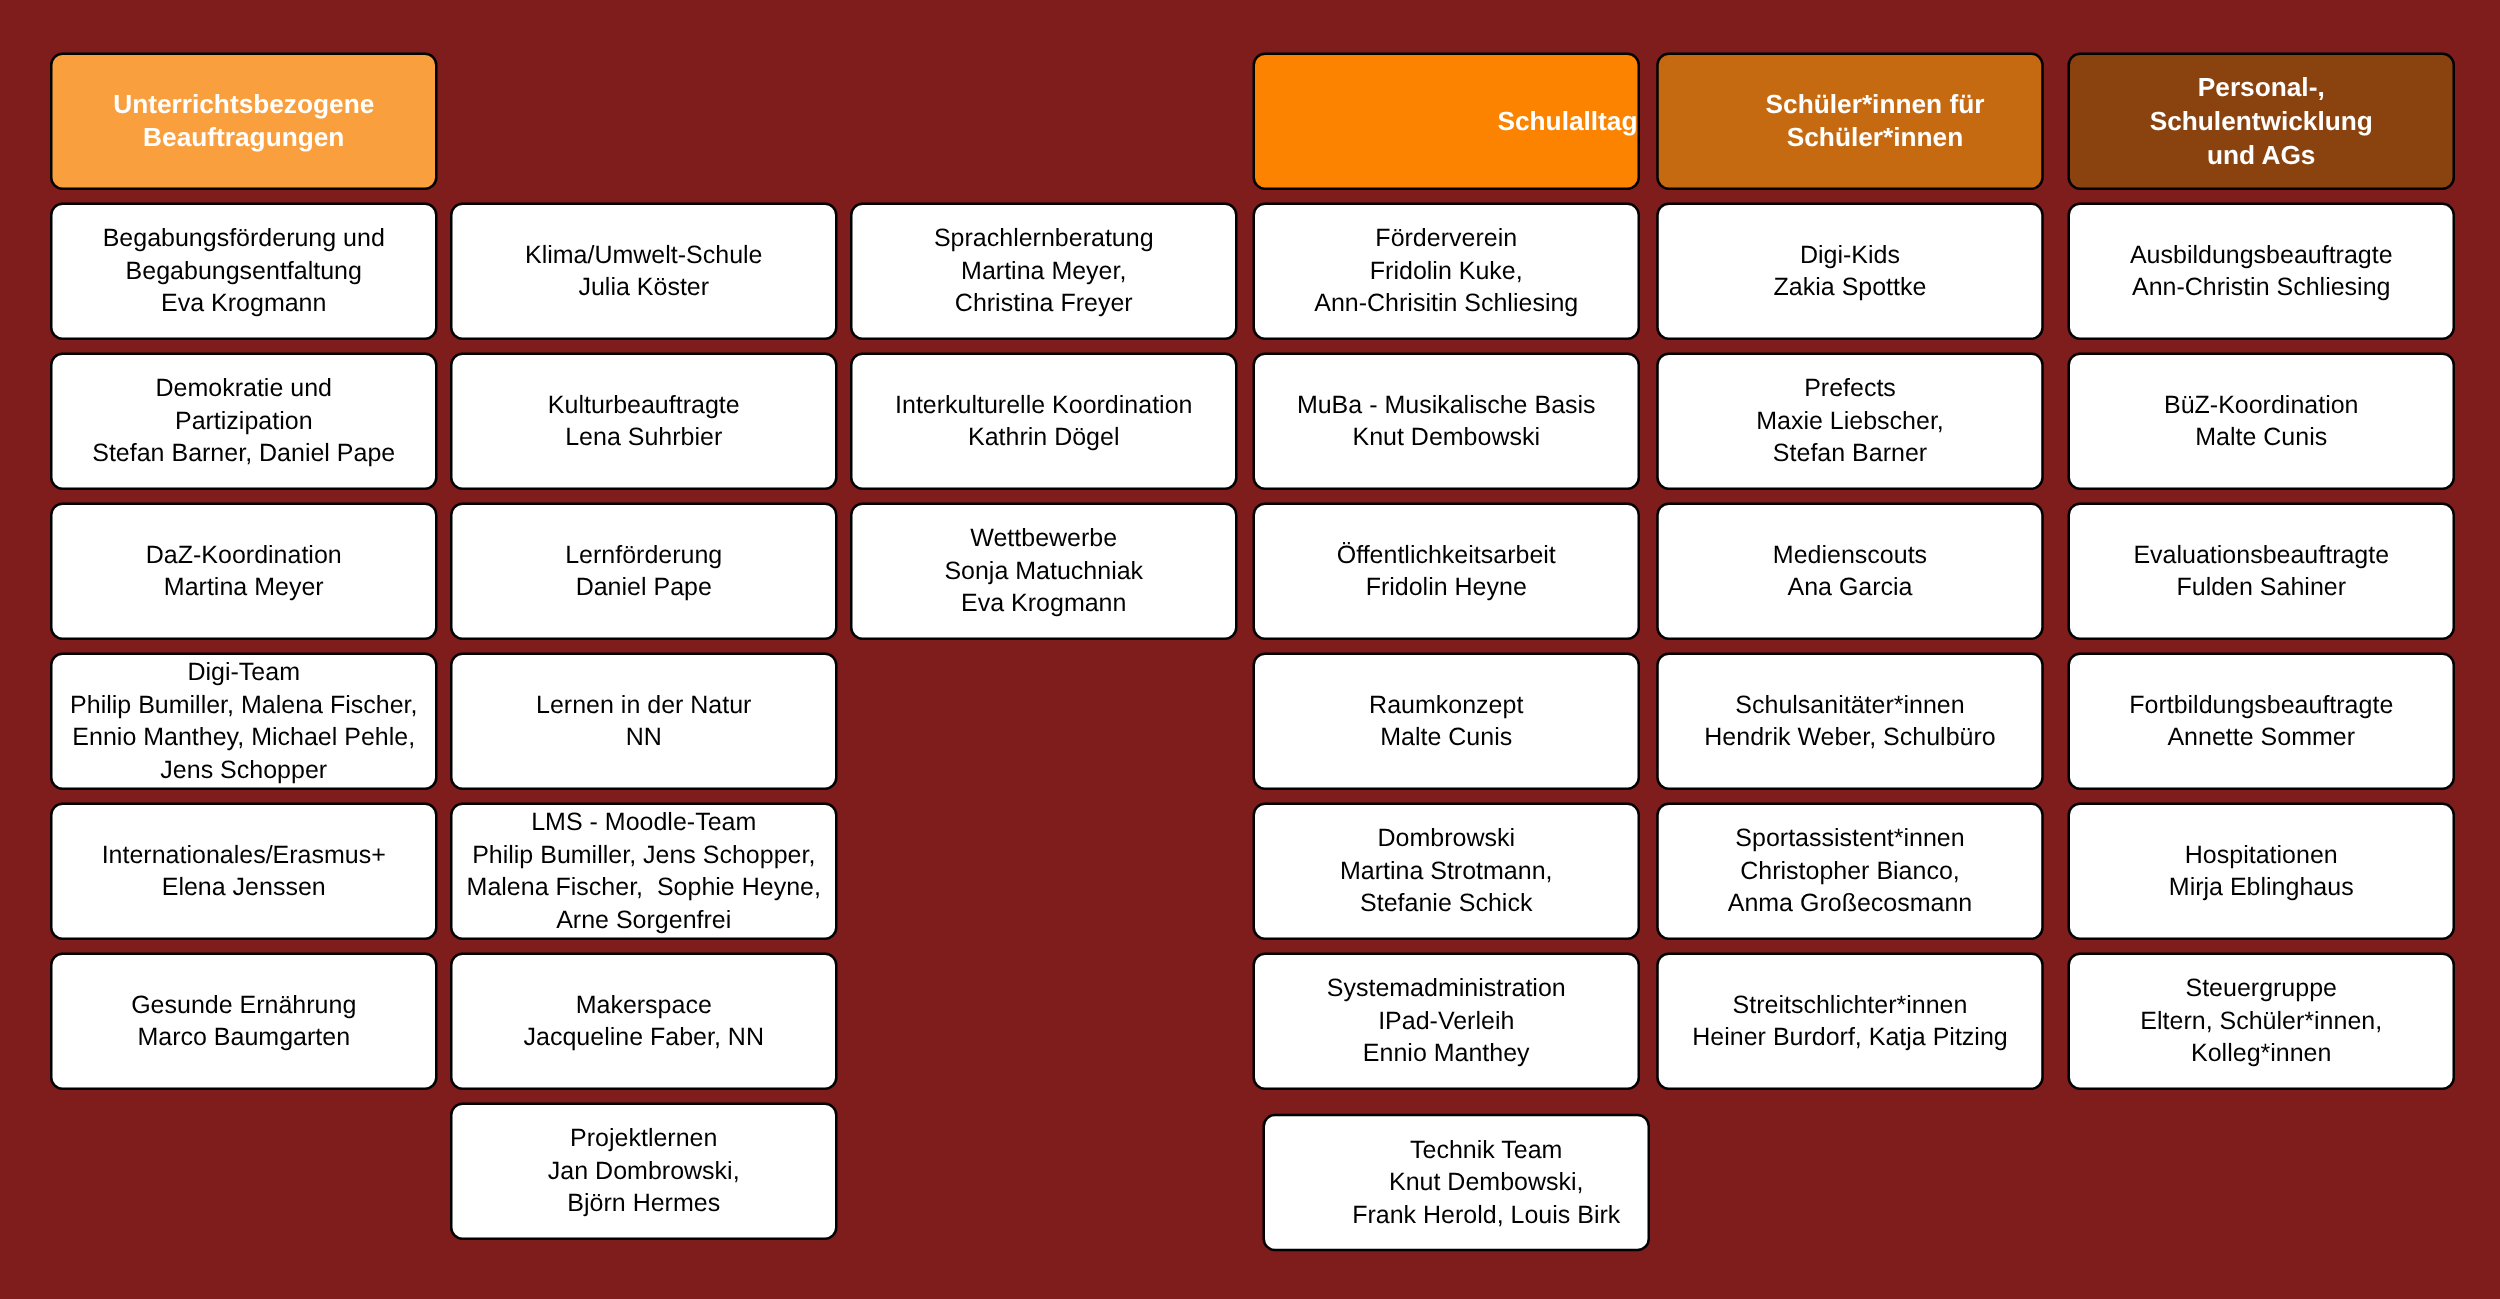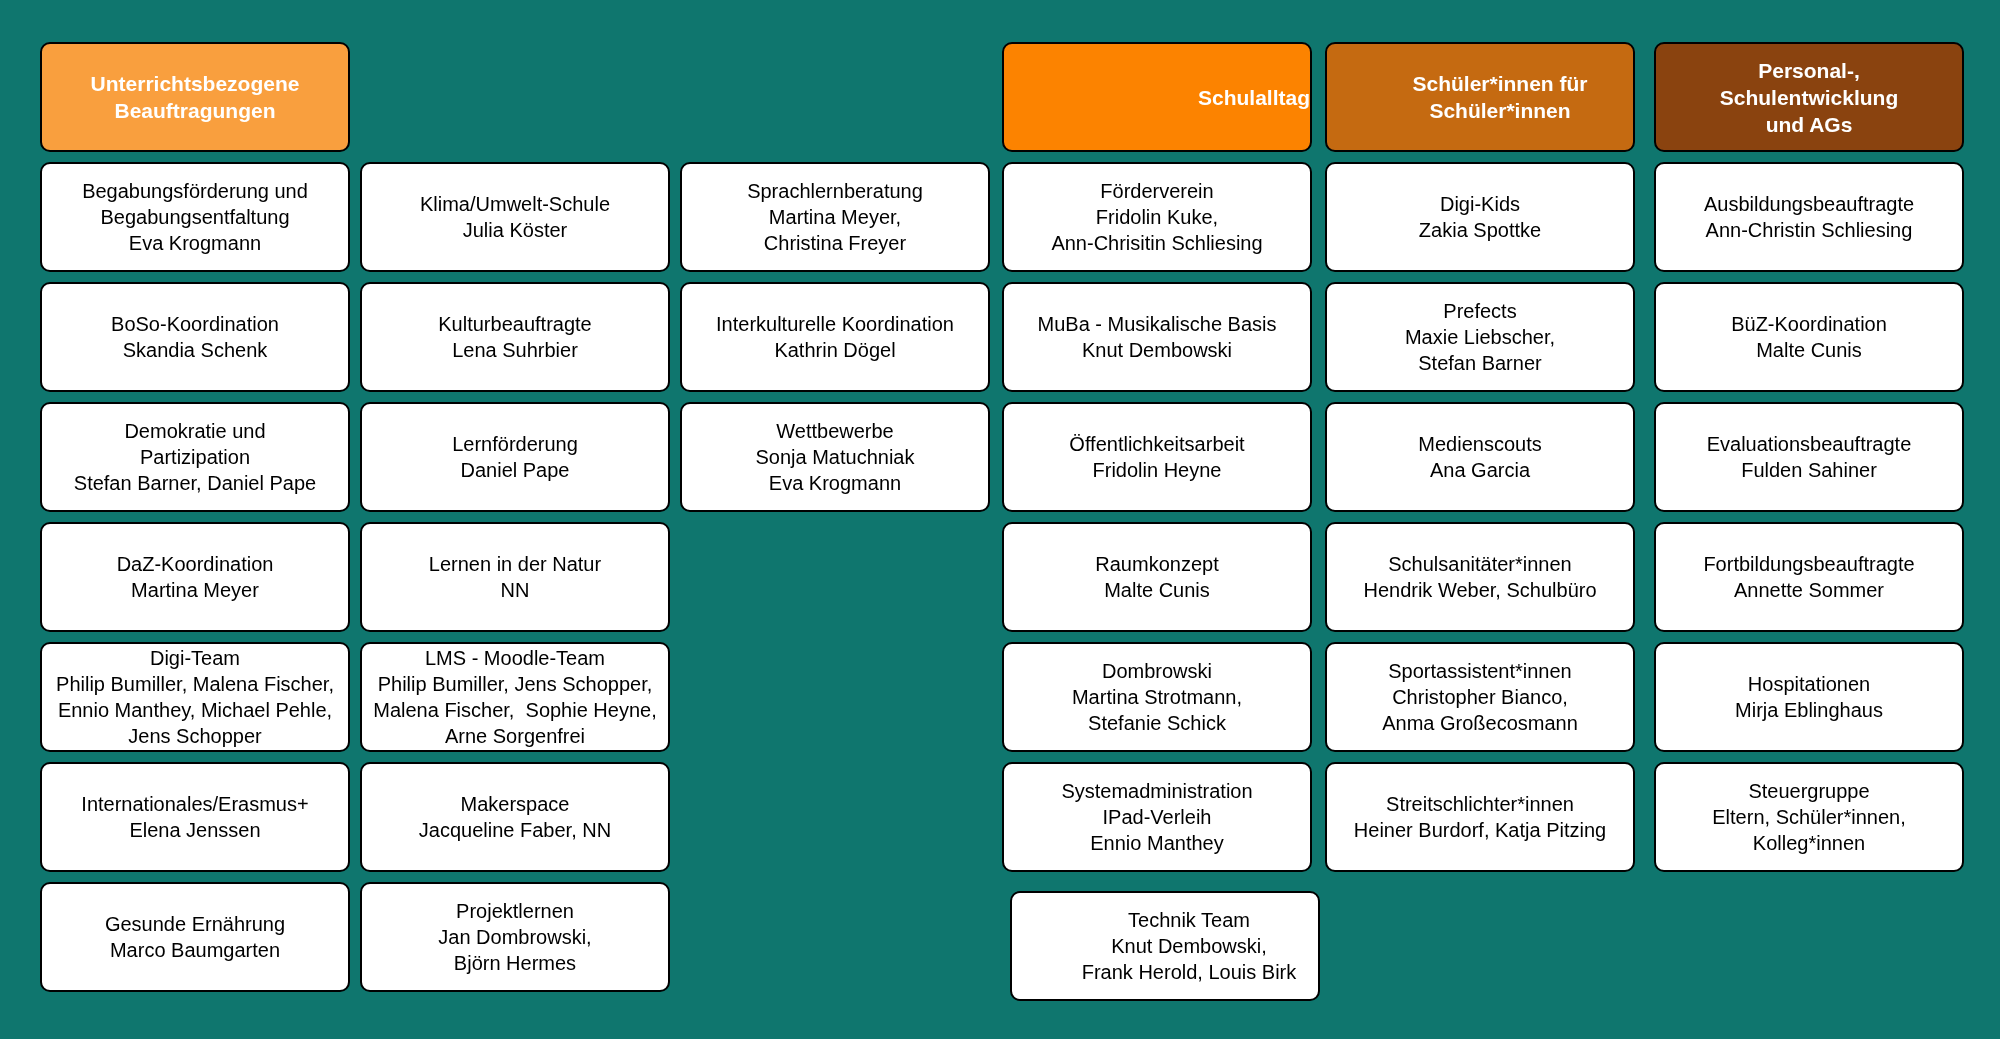--- a/index.html
+++ b/index.html
@@ -5,21 +5,21 @@
   html, body {
     margin: 0;
     padding: 0;
     background: #ffffff;
     font-family: "Liberation Sans", sans-serif;
   }
   #board {
     position: relative;
     width: 2000px;
     height: 1039px;
-    background: #0f766e;
+    background: #7f1d1d;
     overflow: hidden;
   }
   .column {
     position: absolute;
     top: 42px;
     width: 310px;
   }
   .c0 { left: 40px; }
   .c1 { left: 360px; }
   .c2 { left: 680px; }
@@ -71,24 +71,20 @@
       <div class="header-box" style="background: rgb(249, 159, 62); color: rgb(255, 255, 255);">
         <div class="line">Unterrichtsbezogene</div>
         <div class="line">Beauftragungen</div>
       </div>
       <div class="box">
         <div class="line">Begabungsförderung und</div>
         <div class="line">Begabungsentfaltung</div>
         <div class="line">Eva Krogmann</div>
       </div>
       <div class="box">
-        <div class="line">BoSo-Koordination</div>
-        <div class="line">Skandia Schenk</div>
-      </div>
-      <div class="box">
         <div class="line">Demokratie und</div>
         <div class="line">Partizipation</div>
         <div class="line">Stefan Barner, Daniel Pape</div>
       </div>
       <div class="box">
         <div class="line">DaZ-Koordination</div>
         <div class="line">Martina Meyer</div>
       </div>
       <div class="box">
         <div class="line">Digi-Team</div>

